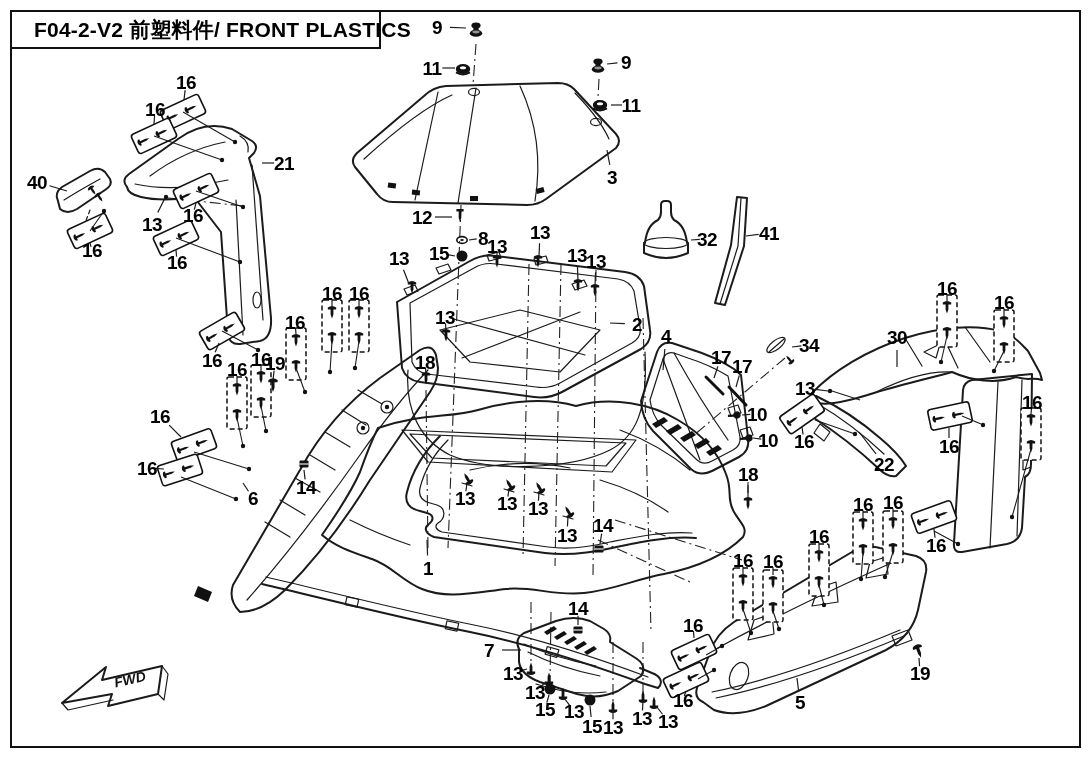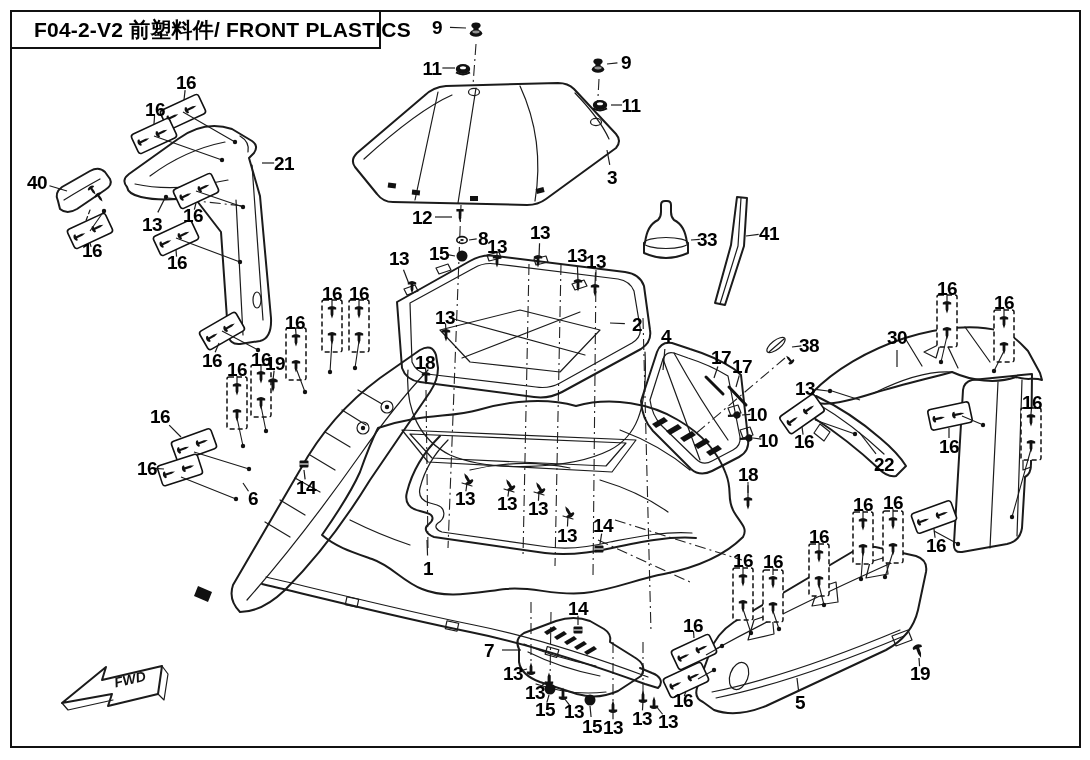--- a/index.html
+++ b/index.html
@@ -435,23 +435,23 @@
       <div class="callout" style="left: 483px; top: 238px;">8</div>
       <div class="callout" style="left: 439px; top: 253px;">15</div>
       <div class="callout" style="left: 637px; top: 324px;">2</div>
       <div class="callout" style="left: 666px; top: 336px;">4</div>
       <div class="callout" style="left: 428px; top: 568px;">1</div>
       <div class="callout" style="left: 800px; top: 702px;">5</div>
       <div class="callout" style="left: 253px; top: 498px;">6</div>
       <div class="callout" style="left: 489px; top: 650px;">7</div>
       <div class="callout" style="left: 897px; top: 337px;">30</div>
       <div class="callout" style="left: 284px; top: 163px;">21</div>
-      <div class="callout" style="left: 707px; top: 239px;">33</div>
+      <div class="callout" style="left: 707px; top: 239px;">32</div>
       <div class="callout" style="left: 769px; top: 233px;">41</div>
-      <div class="callout" style="left: 809px; top: 345px;">38</div>
+      <div class="callout" style="left: 809px; top: 345px;">34</div>
       <div class="callout" style="left: 884px; top: 464px;">22</div>
       <div class="callout" style="left: 37px; top: 182px;">40</div>
       <div class="callout" style="left: 399px; top: 258px;">13</div>
       <div class="callout" style="left: 445px; top: 317px;">13</div>
       <div class="callout" style="left: 497px; top: 246px;">13</div>
       <div class="callout" style="left: 540px; top: 232px;">13</div>
       <div class="callout" style="left: 577px; top: 255px;">13</div>
       <div class="callout" style="left: 596px; top: 261px;">13</div>
       <div class="callout" style="left: 152px; top: 224px;">13</div>
       <div class="callout" style="left: 805px; top: 388px;">13</div>

